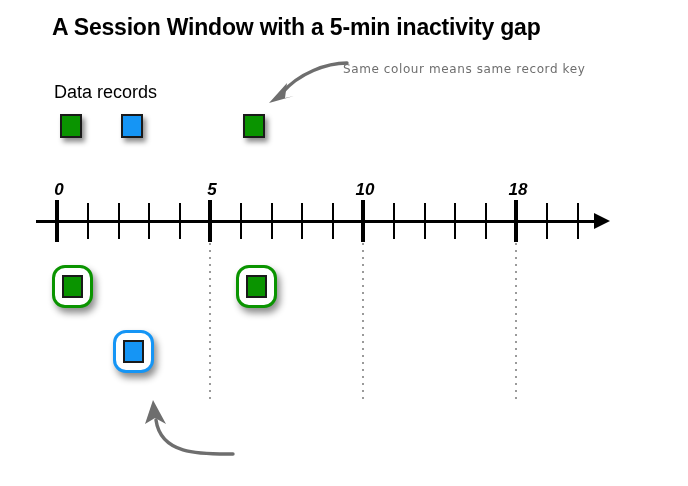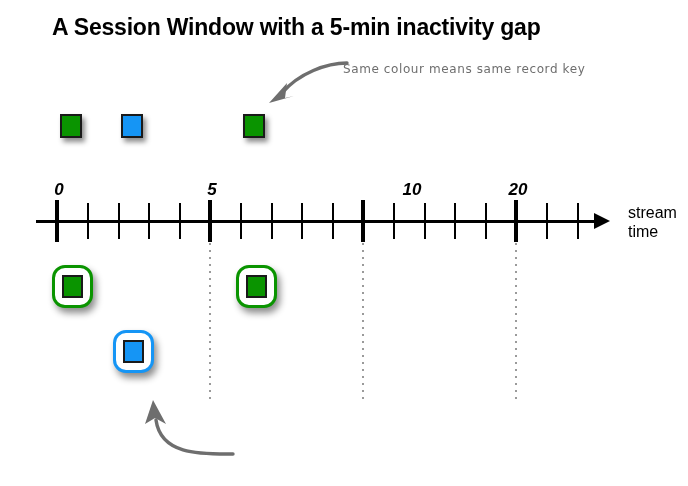--- a/index.html
+++ b/index.html
@@ -163,20 +163,21 @@
   #arrow-top-wrap { left: 245px; top: 55px; }
   #arrow-bottom-wrap { left: 115px; top: 398px; }
 </style>
 </head>
 <body>
 
 <div class="stage">
 
   <div id="page-title">A Session Window with a 5-min inactivity gap</div>
 
+  <div id="records-label">Data records</div>
 
   <div class="record-square rec-green" style="left:44px; top:114px;"></div>
   <div class="record-square rec-blue" style="left:105px; top:114px;"></div>
   <div class="record-square rec-green" style="left:227px; top:114px;"></div>
 
   <svg id="arrow-top-wrap" class="arrow-svg" width="90" height="55" viewBox="0 0 90 55">
     <path d="M86,8 C66,8 38,18 21,38" stroke="#6e6e6e" stroke-width="3.4" fill="none" stroke-linecap="round"></path>
     <path d="M8,48 L26,28 L24,43 L33,41 Z" fill="#6e6e6e"></path>
   </svg>
   <div class="annotation" id="annotation-top">Same colour means same record key</div>
@@ -199,27 +200,23 @@
   <div class="tick" style="left:530px;"></div>
   <div class="tick" style="left:561px;"></div>
 
   <div class="tick major" style="left:39px;"></div>
   <div class="tick major" style="left:192px;"></div>
   <div class="tick major" style="left:345px;"></div>
   <div class="tick major" style="left:498px;"></div>
 
   <div class="tick-label" style="left:43px; top:180px;">0</div>
   <div class="tick-label" style="left:196px; top:180px;">5</div>
-  <div class="tick-label" style="left:349px; top:180px;margin-left:47px;">10</div>
-  <div class="tick-label" style="left:502px; top:180px;">20</div>
-
-  <div id="axis-caption">
-    <div>stream</div>
-    <div>time</div>
-  </div>
+  <div class="tick-label" style="left:349px; top:180px;">10</div>
+  <div class="tick-label" style="left:502px; top:180px;">18</div>
+
 
   <div class="guide" style="left:193px;"></div>
   <div class="guide" style="left:346px;"></div>
   <div class="guide" style="left:499px;"></div>
 
   <div class="window-box" style="left:36px; top:265px;">
     <div class="inner"></div>
   </div>
   <div class="window-box" style="left:220px; top:265px;">
     <div class="inner"></div>

